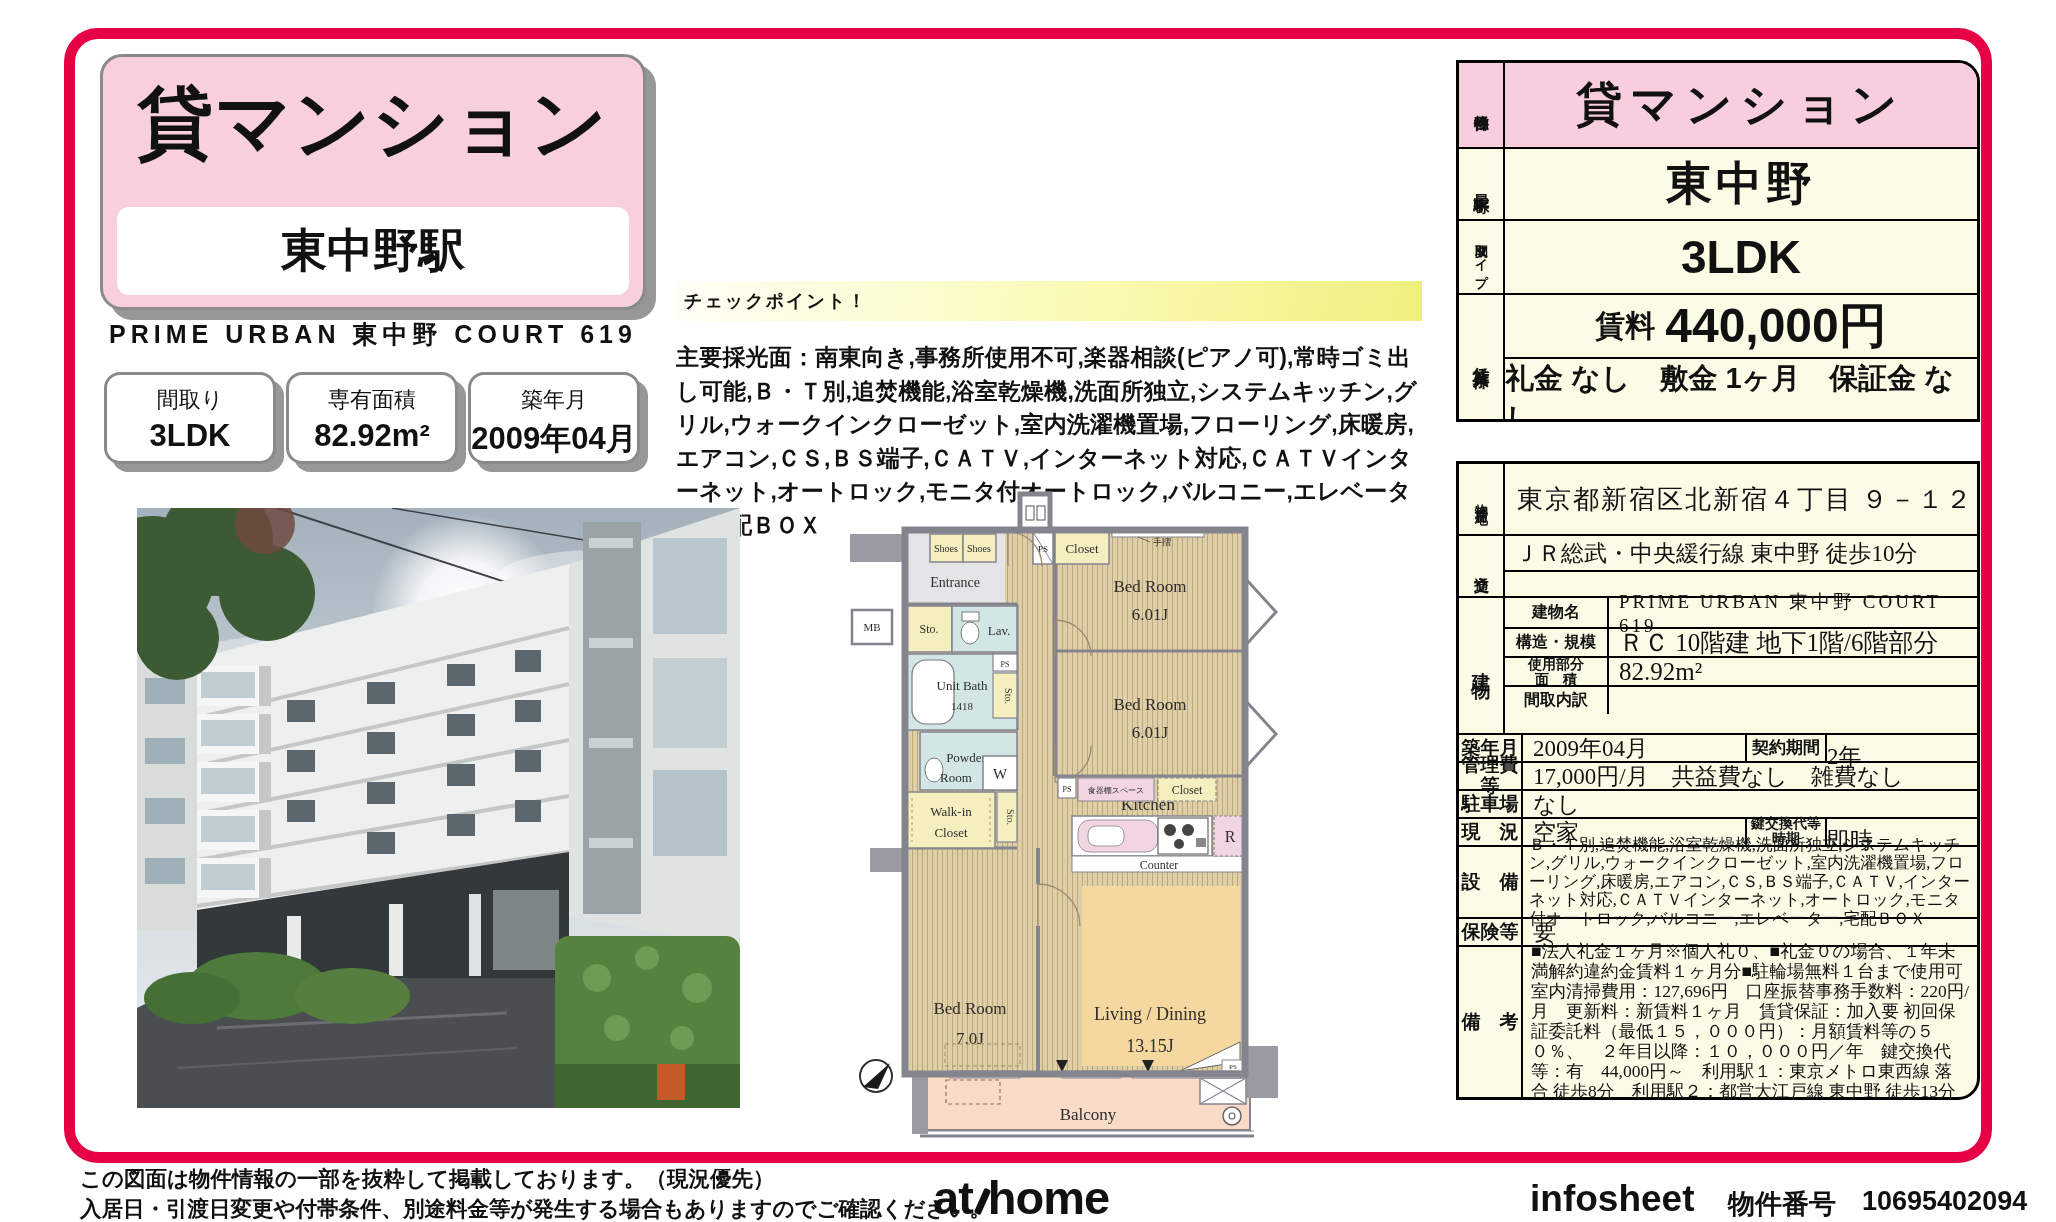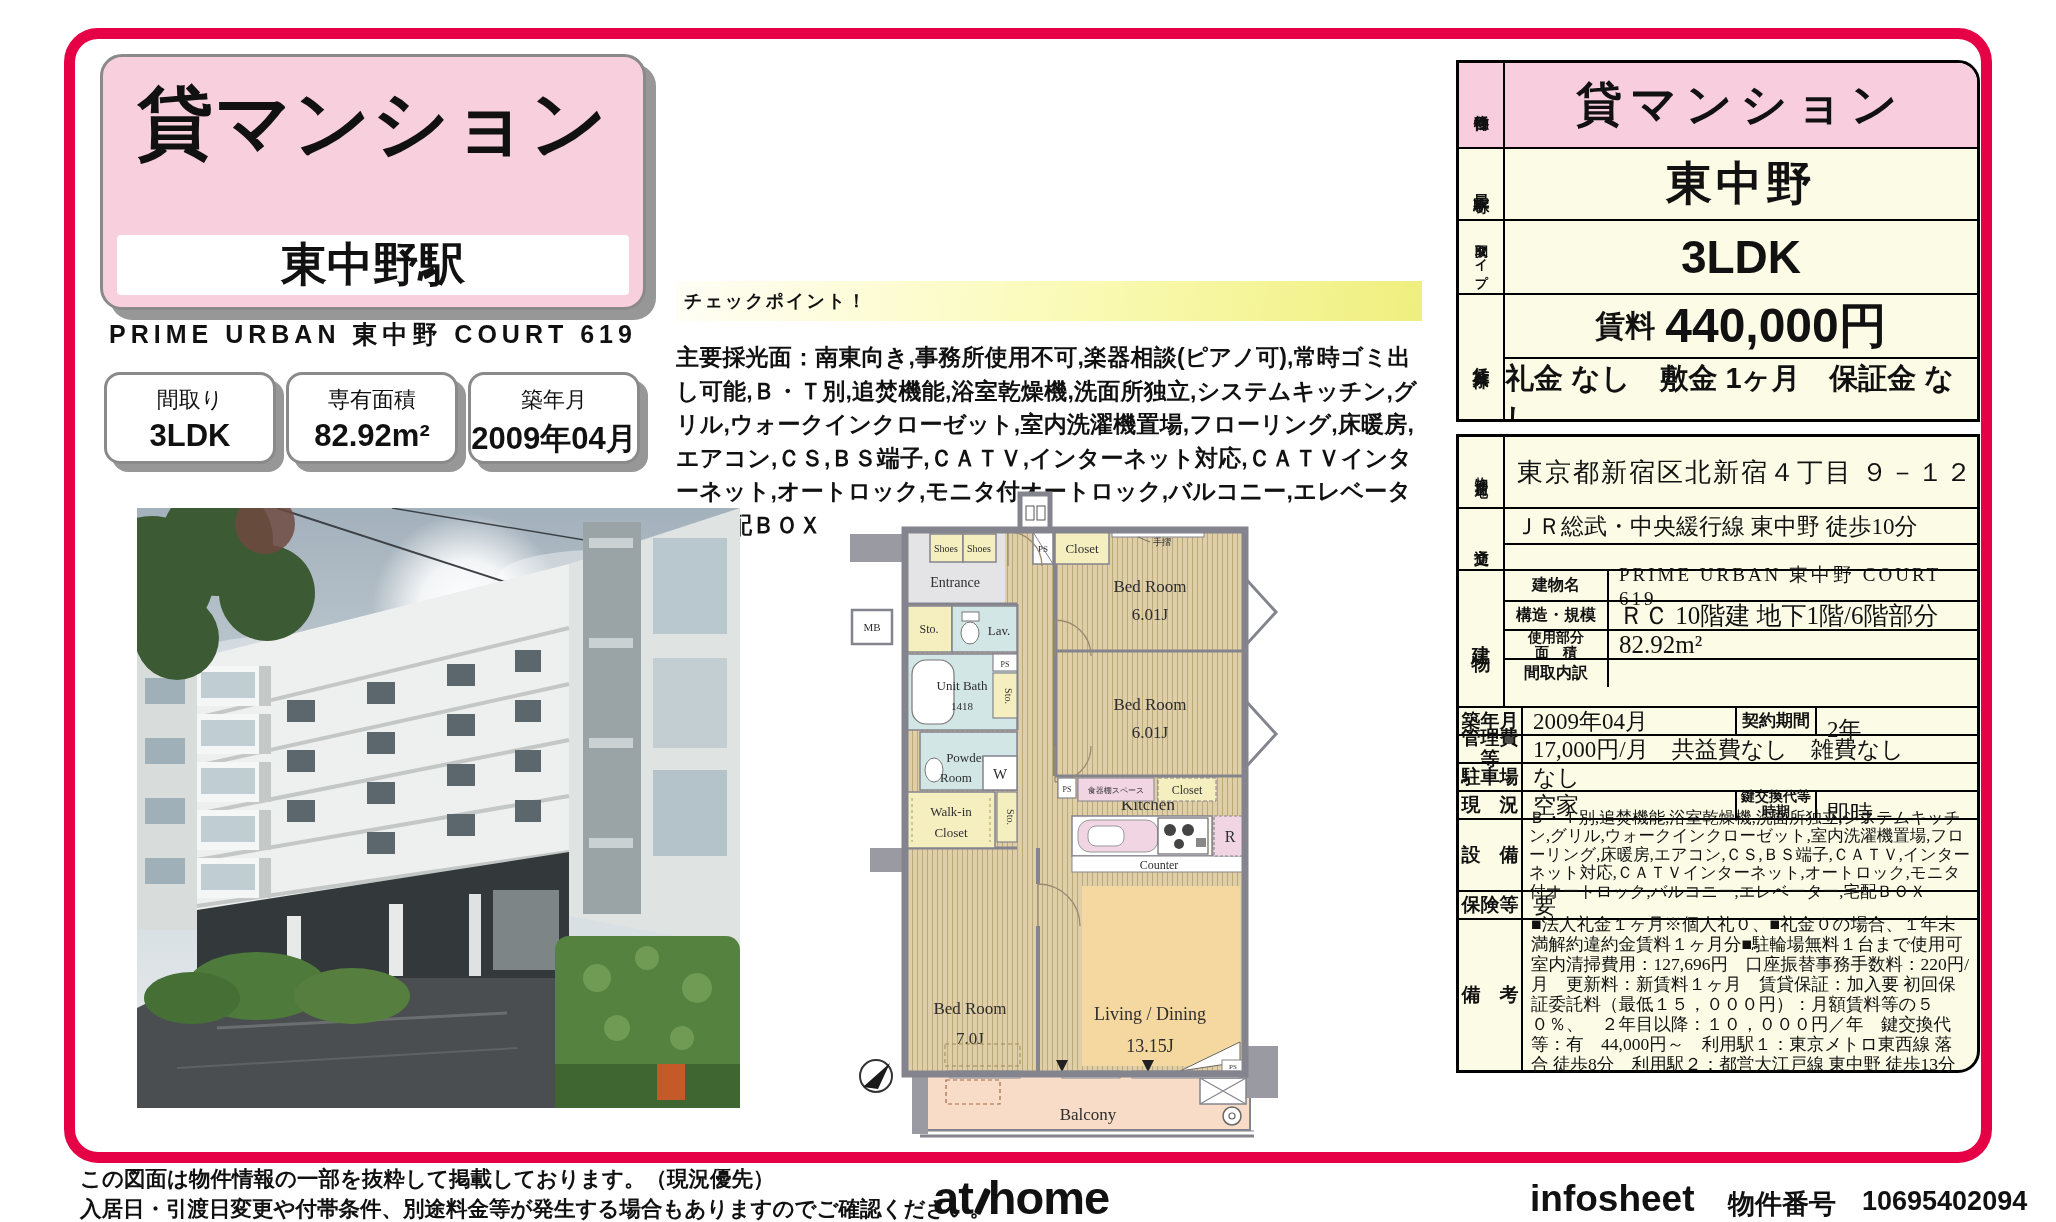--- a/index.html
+++ b/index.html
@@ -7,22 +7,22 @@
        font-family:"Liberation Sans",sans-serif;overflow:hidden;color:#111;}
   .abs{position:absolute;}
 
   
   .frame{left:64px;top:28px;width:1906px;height:1113px;border:11px solid #e60046;border-radius:34px;}
 
   
   .title-card{left:100px;top:54px;width:540px;height:250px;background:#f8cfdc;
               border:3px solid #8a8a8a;border-radius:22px;box-shadow:10px 10px 0 #979797;}
   .category{font-size:76px;font-weight:bold;text-align:center;margin-top:16px;letter-spacing:1px;}
-  .station-box{position:absolute;left:14px;right:14px;bottom:12px;height:60px;background:#fff;
-               border-radius:4px;display:flex;align-items:center;justify-content:center;
+  .station-box{position:absolute;left:14px;right:14px;bottom:12px;height:88px;background:#fff;
+               border-radius:12px;display:flex;align-items:center;justify-content:center;
                font-size:46px;font-weight:bold;}
   .building-name{left:100px;top:318px;width:546px;text-align:center;font-size:25px;font-weight:bold;
                  letter-spacing:5px;white-space:nowrap;}
 
   
   .spec-box{top:372px;width:166px;height:86px;background:#fff;border:3px solid #8a8a8a;
             border-radius:16px;box-shadow:8px 8px 0 #979797;text-align:center;}
   .spec-label{font-size:22px;margin-top:10px;}
   .spec-value{font-size:31px;font-weight:bold;margin-top:3px;}
 
@@ -56,40 +56,40 @@
   .t1 .r2{height:72px;} .t1 .r2 .vlab{font-size:16px;} .t1 .r2 .big{font-size:46px;letter-spacing:4px;}
   .t1 .r3{height:74px;} .t1 .r3 .vlab{font-size:13px;letter-spacing:0;} .t1 .r3 .big{font-size:46px;}
   .t1 .r4{height:126px;} .t1 .r4 .vlab{font-size:17px;}
   .t1 .rentcol{flex:1;display:flex;flex-direction:column;}
   .t1 .rent{height:62px;border-bottom:2px solid #000;display:flex;align-items:center;justify-content:center;gap:10px;}
   .rent-word{font-size:30px;font-weight:bold;}
   .rent-amt{font-size:48px;font-weight:bold;}
   .t1 .fees{flex:1;display:flex;align-items:center;justify-content:center;font-size:29px;font-weight:bold;}
 
   
-  .t2{top:434px;border-bottom-right-radius:22px;}
+  .t2{top:461px;border-bottom-right-radius:22px;}
   .t2 .vlab{font-size:13px;}
   .r-address{height:70px;} .r-address .val{font-size:26px;letter-spacing:2px;padding-left:12px;}
   .r-access{height:62px;} .acc-col{flex:1;display:flex;flex-direction:column;}
   .acc1{height:34px;border-bottom:2px solid #000;display:flex;align-items:center;font-size:23px;padding-left:10px;}
   .acc2{flex:1;}
   .r-building{height:137px;} .r-building .vlab{font-size:19px;letter-spacing:10px;}
   .bld-col{flex:1;display:flex;flex-direction:column;}
   .sub{display:flex;height:29px;box-sizing:border-box;}
   .sub+.sub{border-top:2px solid #000;}
   .slab{flex:0 0 102px;border-right:2px solid #000;display:flex;align-items:center;justify-content:center;
         font-weight:bold;font-size:16px;text-align:center;white-space:pre-line;line-height:1.05;}
   .sub .val{flex:1;display:flex;align-items:center;padding-left:10px;}
   .v-bname{font-size:19px;letter-spacing:3px;}
   .v-structure{font-size:25px;} .v-area{font-size:25px;}
   .r-thin{height:28px;}
   .r-thin .val,.r-mid .val{flex:1;display:flex;align-items:center;font-size:23px;padding-left:10px;}
   .hlab2{flex:0 0 78px;border-left:2px solid #000;border-right:2px solid #000;display:flex;align-items:center;
          justify-content:center;font-weight:bold;font-size:17px;text-align:center;white-space:pre-line;line-height:1.05;}
-  .val2{flex:0 0 150px;display:flex;align-items:center;font-size:23px;padding-left:10px;margin-top:16px;}
+  .val2{flex:0 0 150px;display:flex;align-items:center;font-size:23px;margin-top:16px;}
   .r-equip{height:72px;} .r-equip .val{flex:1;font-size:16.5px;line-height:1.12;padding:2px 6px;display:flex;align-items:center;}
   .r-notes{height:152px;} .r-notes .val{flex:1;font-size:17.5px;line-height:1.14;padding:3px 8px;display:flex;align-items:center;}
 
   
   .disclaimer{left:80px;top:1164px;font-size:21.5px;line-height:1.4;font-weight:600;}
   .logo{left:933px;top:1170px;display:flex;align-items:flex-end;font-size:47px;font-weight:bold;letter-spacing:-1px;}
   .logo .mark{width:7px;height:27px;background:#111;transform:rotate(24deg);margin:0 2px 10px 6px;border-radius:2px;}
   .infosheet{left:1530px;top:1178px;font-size:37px;font-weight:bold;}
   .propno{left:1728px;top:1186px;font-size:27px;font-weight:bold;border-bottom:3px solid #000;
           padding-bottom:3px;white-space:nowrap;display:flex;gap:26px;}

